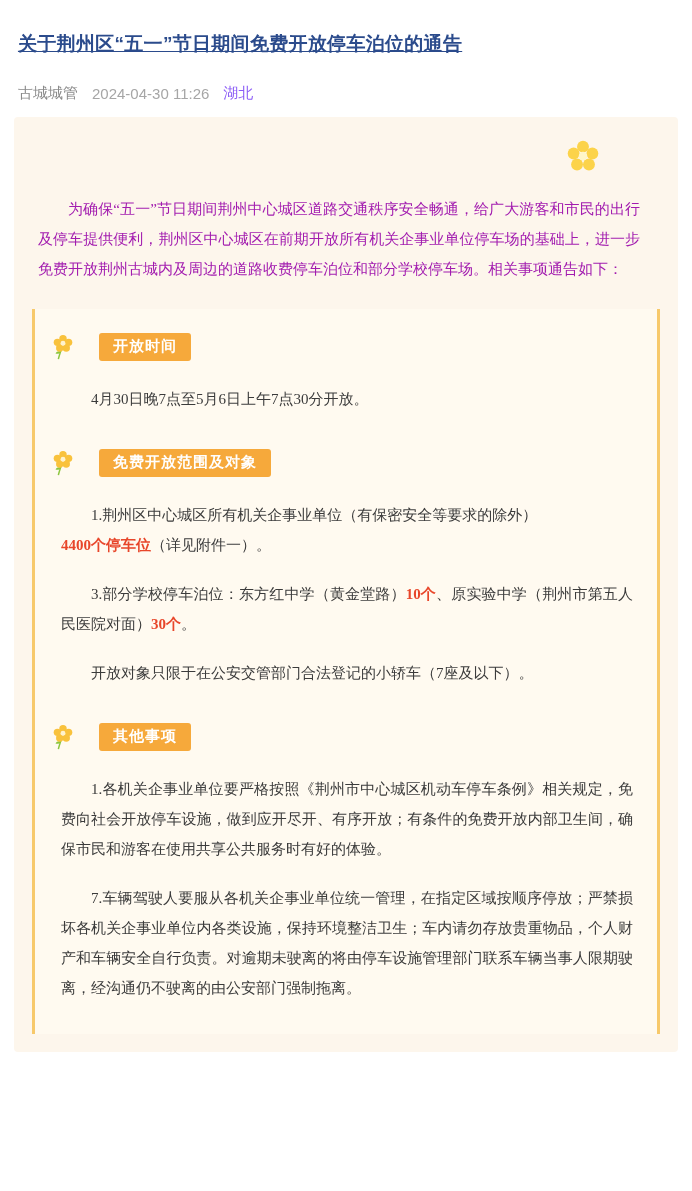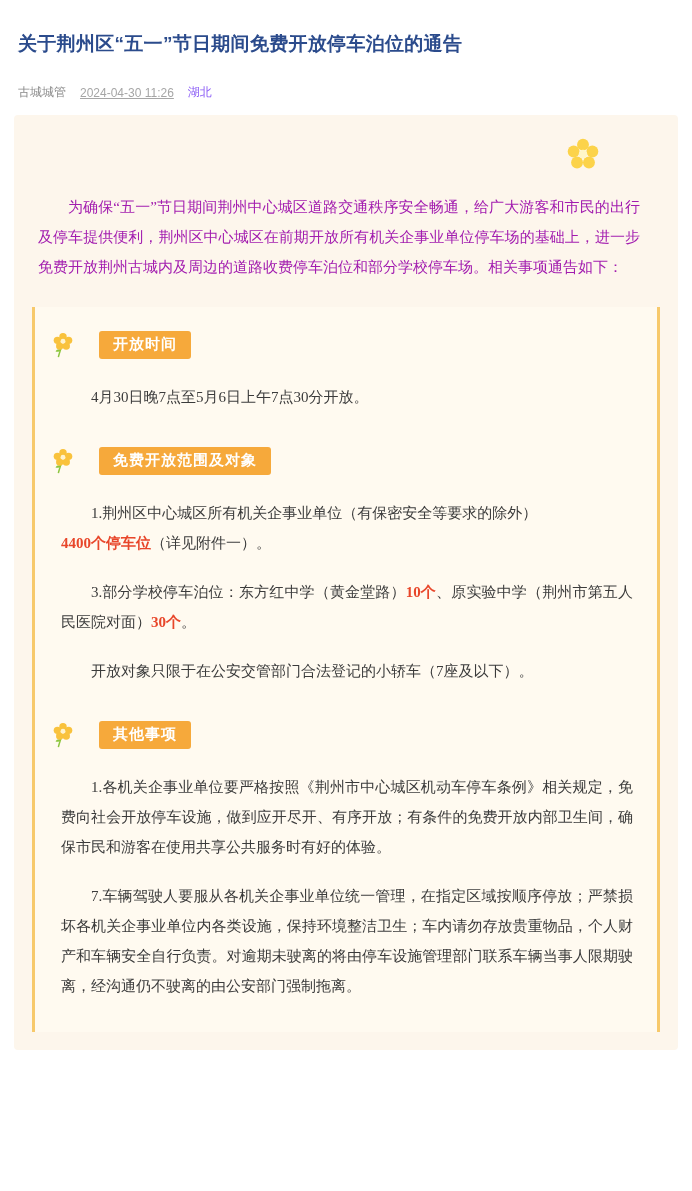--- a/index.html
+++ b/index.html
@@ -20,33 +20,34 @@
     padding: 0;
     position: relative;
   }
   .article-title {
     font-size: 19px;
     font-weight: bold;
     color: #2b4b8c;
     line-height: 1.4;
     padding: 18px 18px 0 18px;
     letter-spacing: 0.3px;
+    text-decoration: underline;
   }
   .meta-row {
     display: flex;
     align-items: center;
     gap: 14px;
     padding: 14px 18px 14px 18px;
-    font-size: 12px;
+    font-size: 15px;
     color: #9a9a9a;
   }
   .meta-source {
     color: #8a8a8a;
   }
-  .meta-date { color: #a6a6a6; text-decoration: underline; }
+  .meta-date { color: #a6a6a6; }
   .meta-loc { color: #8b5cf6; }
 
   .content-card {
     margin: 0 14px 0 14px;
     background: #fdf6ec;
     border-radius: 4px;
     padding: 16px 0 18px 0;
     position: relative;
     overflow: hidden;
   }

